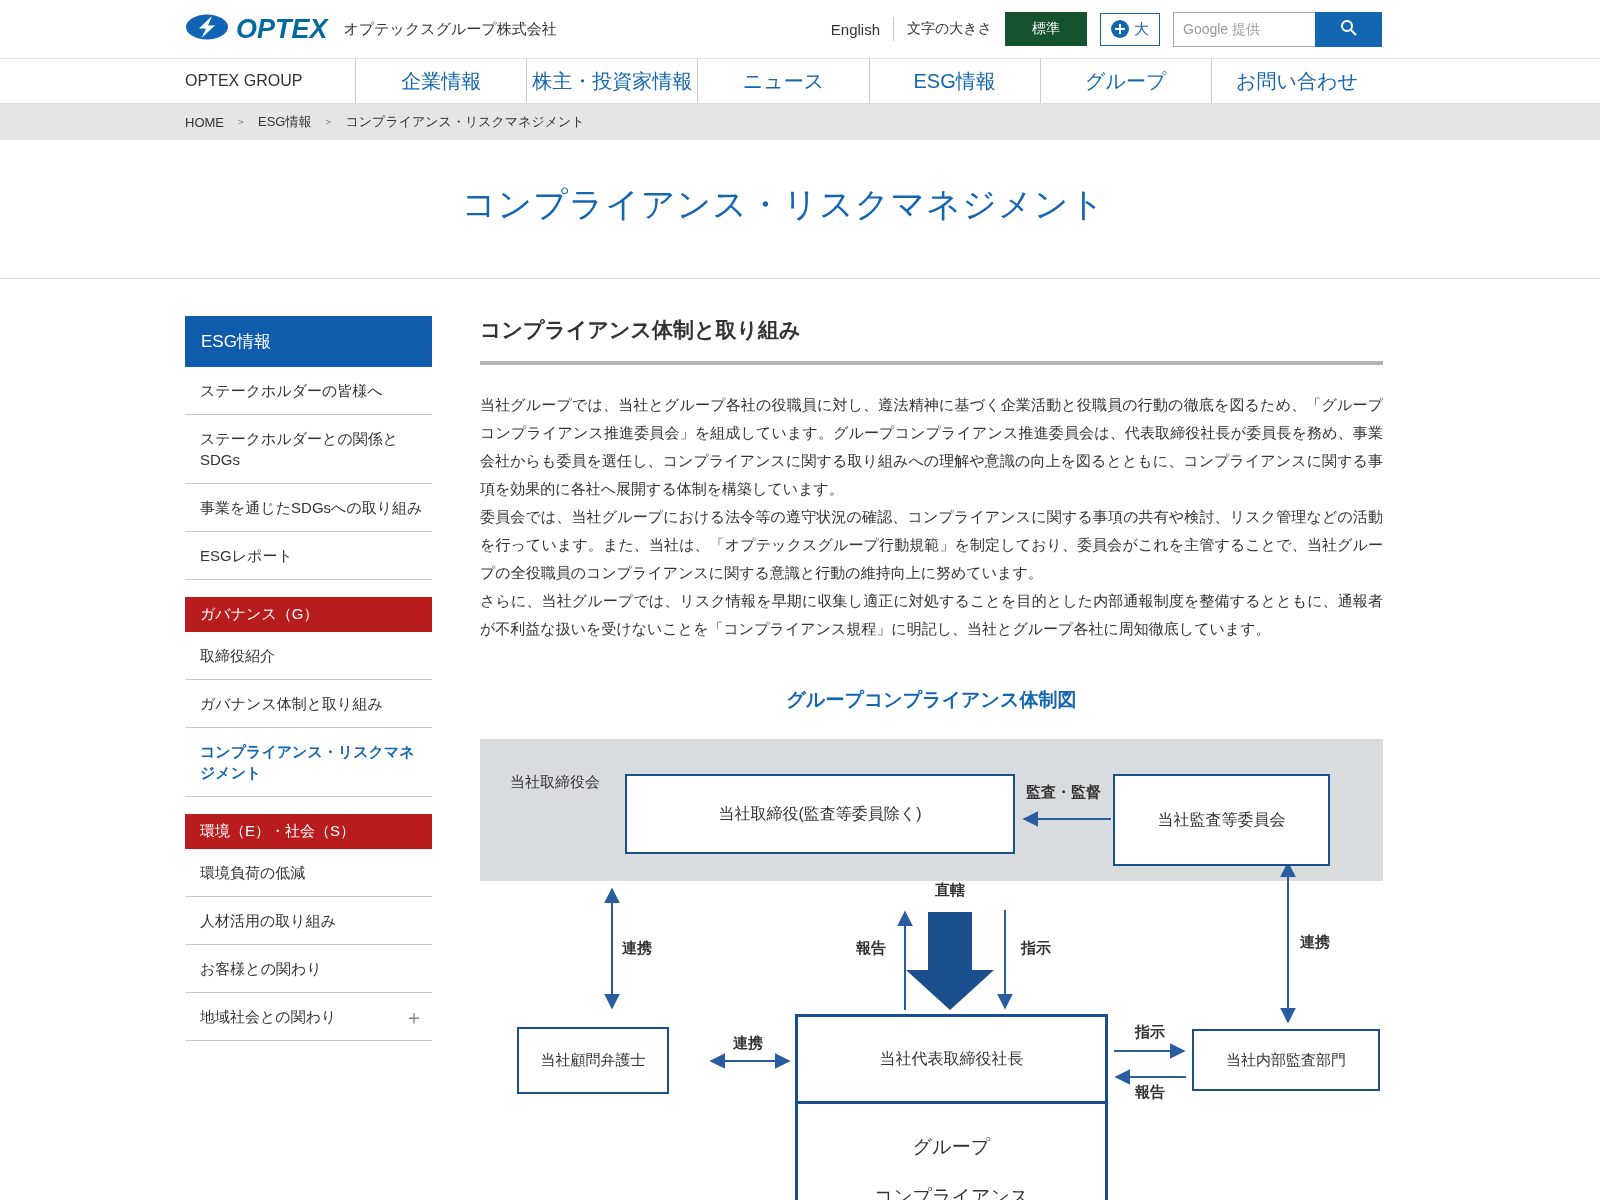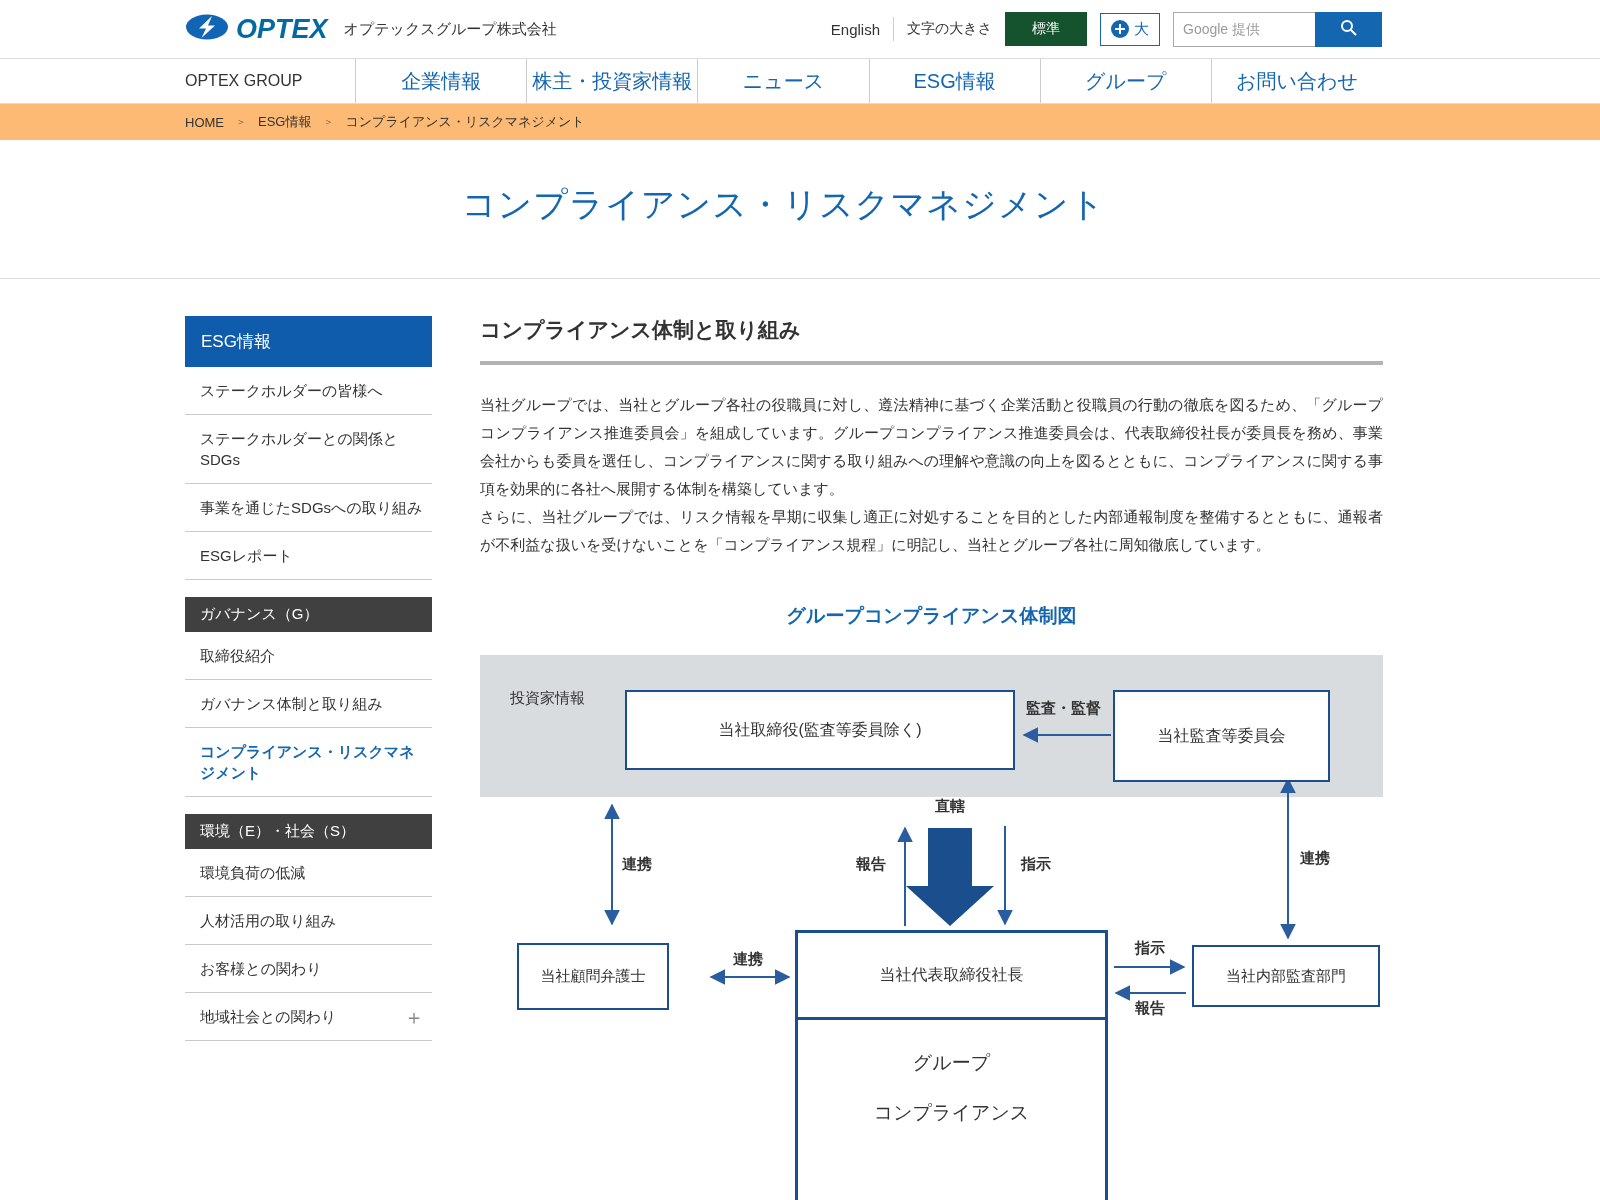--- a/index.html
+++ b/index.html
@@ -26,34 +26,34 @@
   .search-input::placeholder { color:#9a9a9a; font-size:14px; }
   .search-btn { width:67px; height:35px; background:#1566b0; border:none; display:flex; align-items:center; justify-content:center; cursor:pointer; }
 
   
   .mainnav { height:46px; border-top:1px solid #ddd; border-bottom:1px solid #ddd; }
   .mainnav-inner { width:1197px; margin-left:185px; height:100%; display:flex; }
   .nav-cell { flex:1; display:flex; align-items:center; justify-content:center; font-size:20px; color:#1566b0; cursor:pointer; border-left:1px solid #ccc; }
   .nav-cell.first { justify-content:flex-start; color:#333; border-left:none; font-size:16px; }
 
   
-  .breadcrumb { height:36px; background:#fdba74; display:flex; align-items:center; padding-left:185px; font-size:13px; color:#333; gap:12px; }
+  .breadcrumb { height:36px; background:#e5e5e5; display:flex; align-items:center; padding-left:185px; font-size:13px; color:#333; gap:12px; }
   .crumb { cursor:pointer; }
   .crumb-sep { color:#555; font-size:10px; }
 
   
   .title-band { height:139px; border-bottom:1px solid #ddd; }
   .title-band h1 { width:1197px; margin-left:185px; text-align:center; padding-top:42px;
     font-size:34px; font-weight:500; color:#1566b0; letter-spacing:1px; }
 
   
   .content { display:flex; margin-left:185px; width:1198px; padding-top:37px; align-items:flex-start; }
   aside { width:247px; flex-shrink:0; }
   .side-head-main { background:#0f5cad; color:#fff; font-size:17px; padding:14px 16px; cursor:pointer; }
-  .side-head { background:#404040; color:#fff; font-size:15px; padding:8px 15px; margin-top:17px; cursor:pointer; }
+  .side-head { background:#b91c1c; color:#fff; font-size:15px; padding:8px 15px; margin-top:17px; cursor:pointer; }
   .side-item { padding:13px 8px 13px 15px; font-size:15px; line-height:21px; border-bottom:1px solid #c9c9c9; cursor:pointer;
     display:flex; justify-content:space-between; align-items:center; }
   .side-item.active { color:#1566b0; font-weight:bold; }
   .expand { color:#888; font-size:20px; font-weight:normal; line-height:14px; }
 
   main { margin-left:48px; width:903px; }
   main h2 { font-size:21px; font-weight:bold; color:#333; }
   .h2-rule { height:4px; background:#b3b3b3; margin-top:17px; }
   main p { font-size:15px; line-height:28px; text-align:justify; color:#333; }
   p.lead { margin-top:26px; }
@@ -166,20 +166,21 @@
     <div class="side-item">
       <span>地域社会との関わり</span>
       <span class="expand">＋</span>
     </div>
   </aside>
 
   <main>
     <h2>コンプライアンス体制と取り組み</h2>
     <div class="h2-rule"></div>
     <p class="lead">当社グループでは、当社とグループ各社の役職員に対し、遵法精神に基づく企業活動と役職員の行動の徹底を図るため、「グループコンプライアンス推進委員会」を組成しています。グループコンプライアンス推進委員会は、代表取締役社長が委員長を務め、事業会社からも委員を選任し、コンプライアンスに関する取り組みへの理解や意識の向上を図るとともに、コンプライアンスに関する事項を効果的に各社へ展開する体制を構築しています。</p>
+    <p>委員会では、当社グループにおける法令等の遵守状況の確認、コンプライアンスに関する事項の共有や検討、リスク管理などの活動を行っています。また、当社は、「オプテックスグループ行動規範」を制定しており、委員会がこれを主管することで、当社グループの全役職員のコンプライアンスに関する意識と行動の維持向上に努めています。</p>
     <p>さらに、当社グループでは、リスク情報を早期に収集し適正に対処することを目的とした内部通報制度を整備するとともに、通報者が不利益な扱いを受けないことを「コンプライアンス規程」に明記し、当社とグループ各社に周知徹底しています。</p>
 
     <div class="diagram-title">グループコンプライアンス体制図</div>
 
     <div class="diagram">
       <div class="band"></div>
 
       <svg class="arrows">
         <defs>
           <marker id="ah" viewBox="0 0 10 10" refX="9" refY="5" markerWidth="8" markerHeight="8" orient="auto-start-reverse">
@@ -192,21 +193,21 @@
           <line x1="425" y1="271" x2="425" y2="173" marker-end="url(#ah)"></line>
           <line x1="525" y1="171" x2="525" y2="269" marker-end="url(#ah)"></line>
           <line x1="808" y1="124" x2="808" y2="283" marker-start="url(#ah)" marker-end="url(#ah)"></line>
           <line x1="231" y1="322" x2="309" y2="322" marker-start="url(#ah)" marker-end="url(#ah)"></line>
           <line x1="634" y1="312" x2="704" y2="312" marker-end="url(#ah)"></line>
           <line x1="706" y1="338" x2="636" y2="338" marker-end="url(#ah)"></line>
         </g>
         <polygon points="448,173 492,173 492,231 514,231 470,271 426,231 448,231" fill="#1b4e8c"></polygon>
       </svg>
 
-      <div class="dlabel lab-band">投資家情報</div>
+      <div class="dlabel lab-band">当社取締役会</div>
       <div class="dbox box-directors">当社取締役(監査等委員除く)</div>
       <div class="dbox box-committee">当社監査等委員会</div>
       <div class="dlabel rel lab-kansa">監査・監督</div>
 
       <div class="dlabel rel lab-ren-l">連携</div>
       <div class="dlabel rel lab-chok">直轄</div>
       <div class="dlabel rel lab-hou-m">報告</div>
       <div class="dlabel rel lab-shi-m">指示</div>
       <div class="dlabel rel lab-ren-r">連携</div>
 

